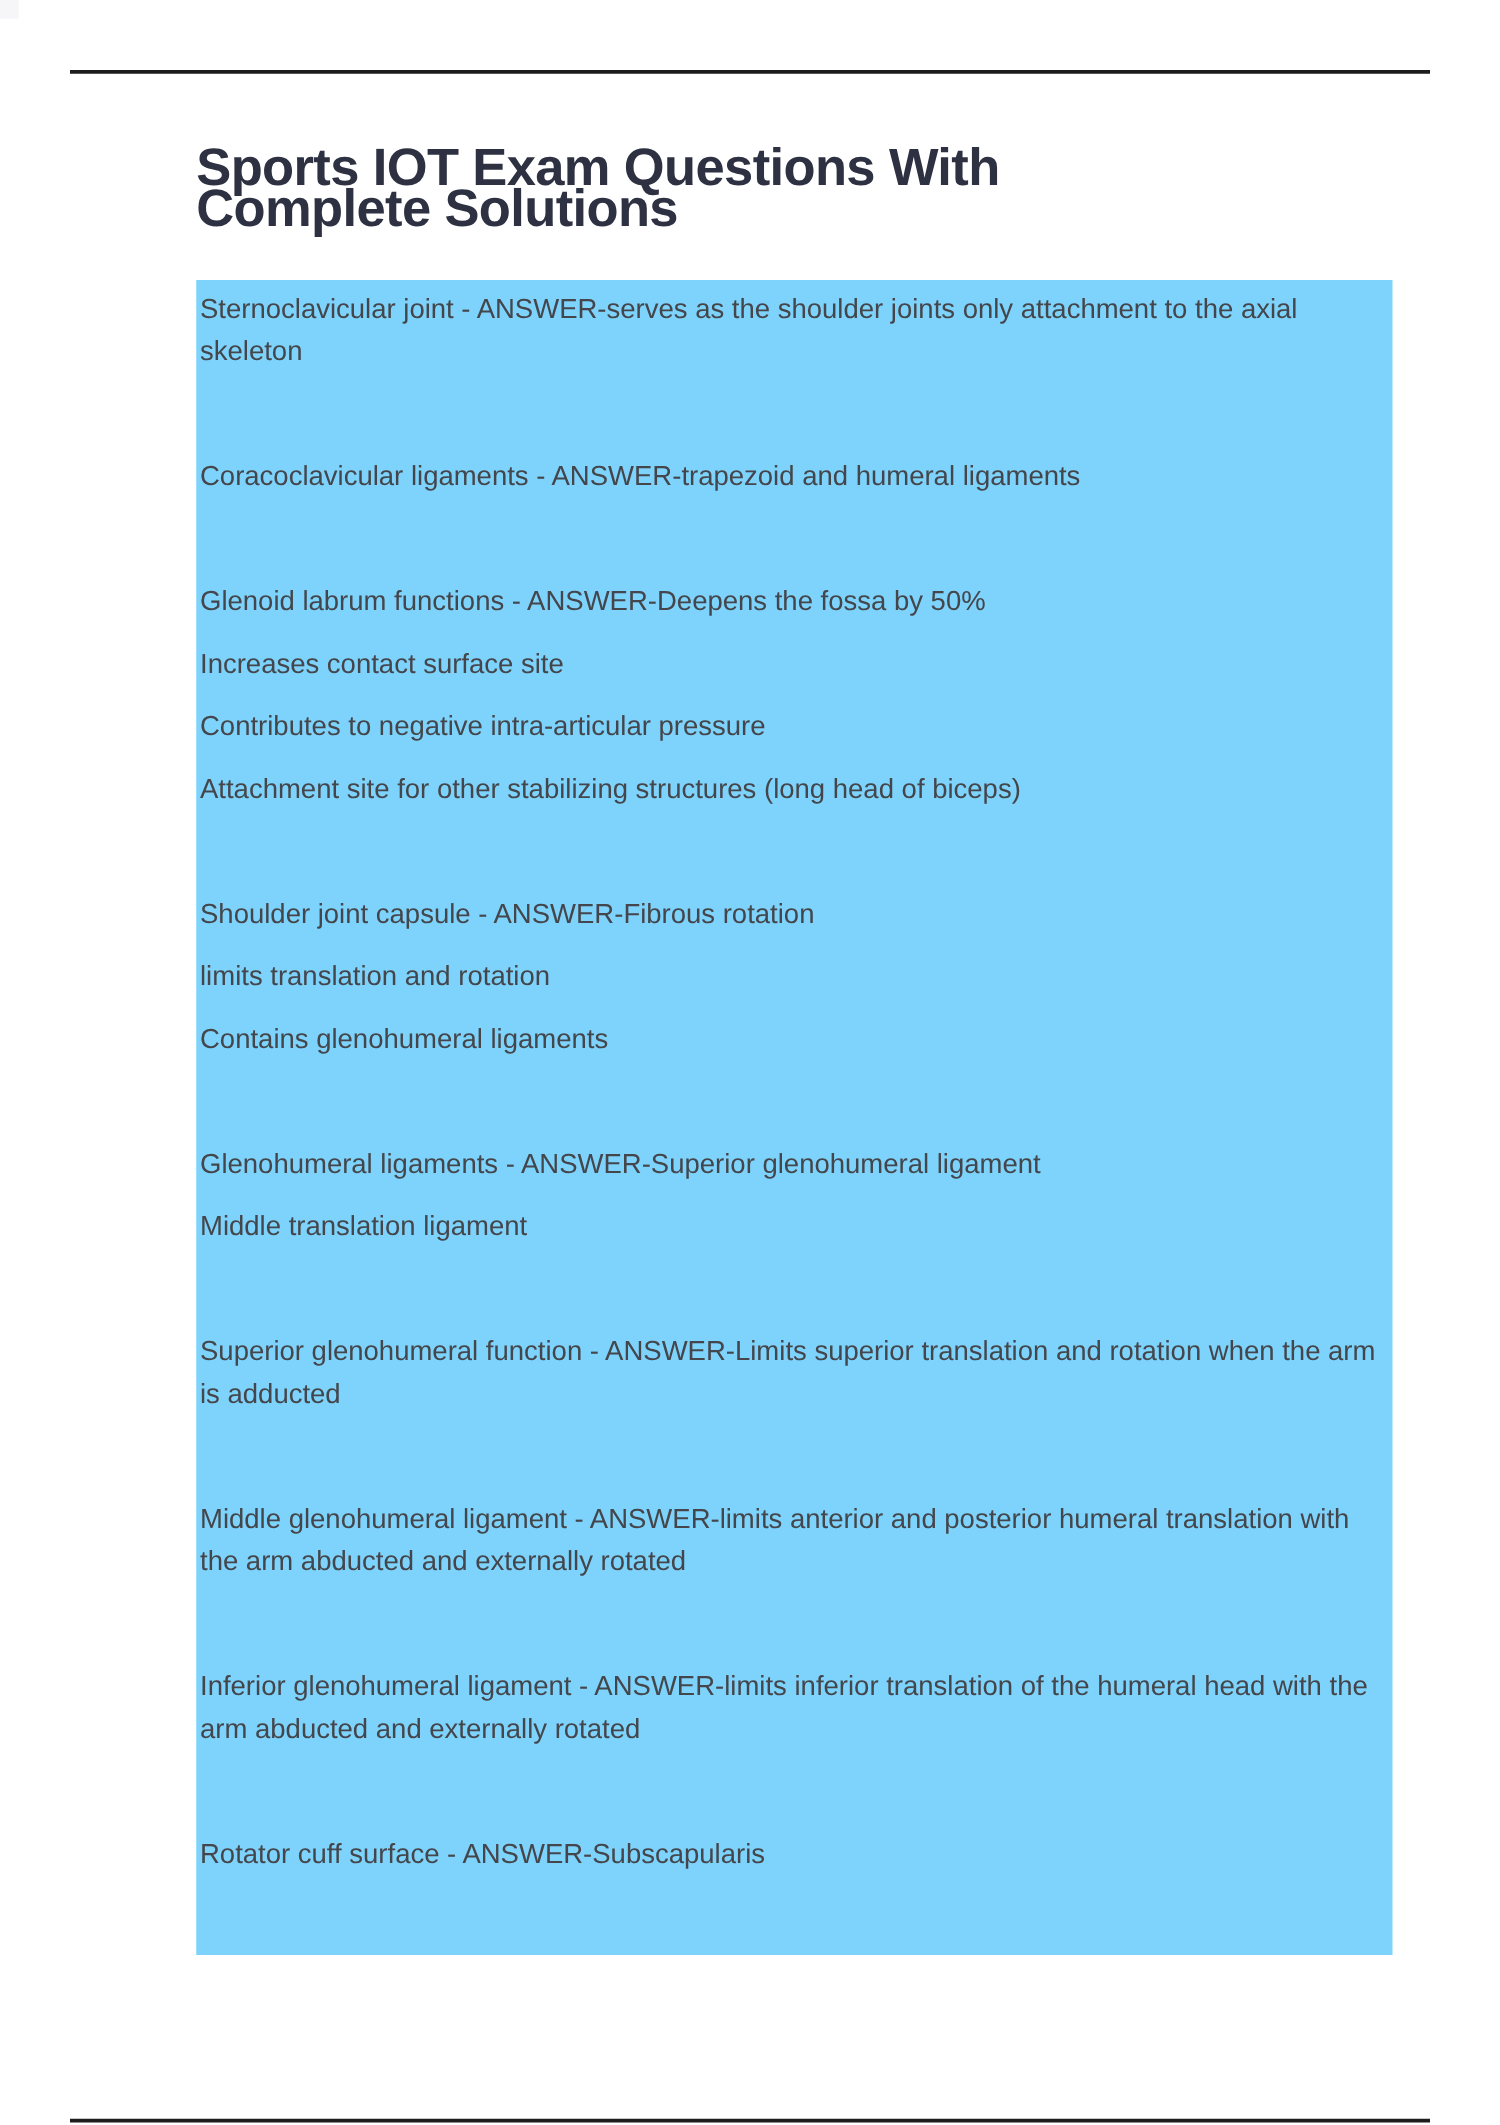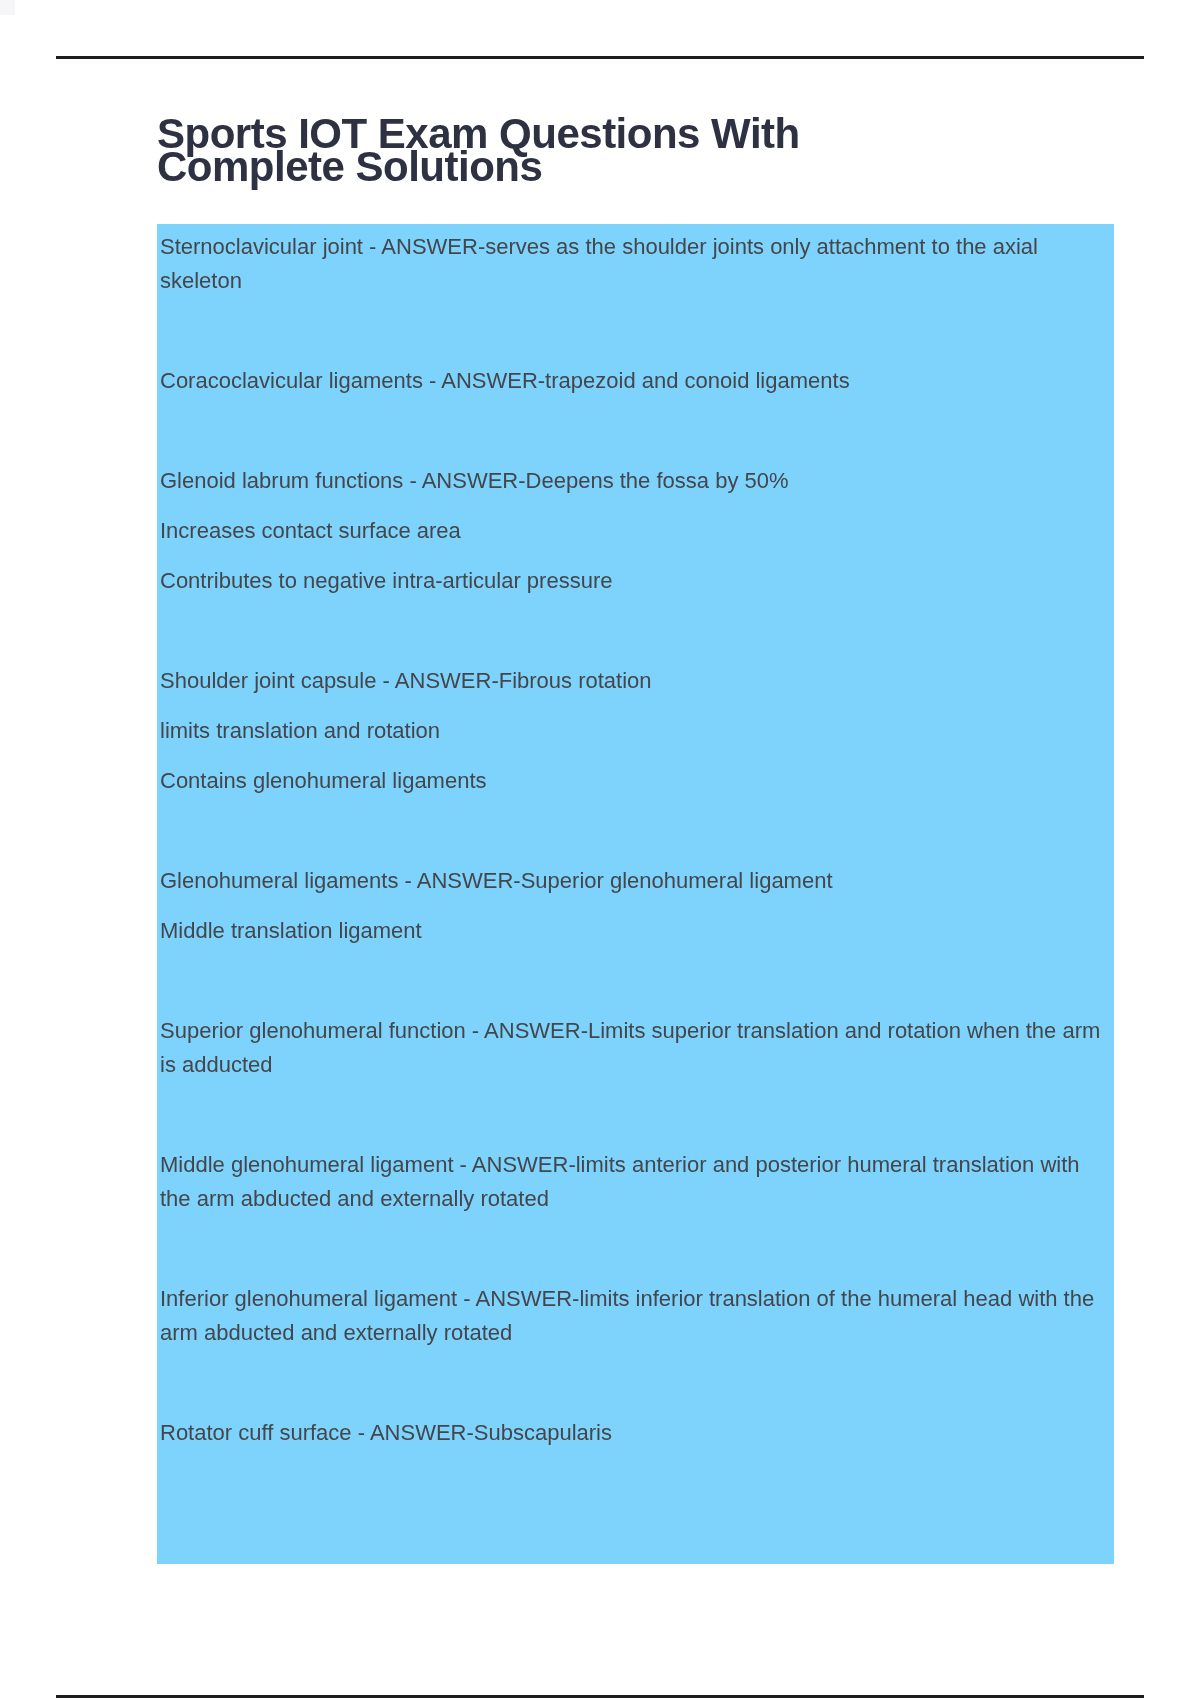--- a/index.html
+++ b/index.html
@@ -70,26 +70,27 @@
   <div class="corner-mark"></div>
   <div class="rule rule-top"></div>
 
   <h1 class="doc-title">Sports IOT Exam Questions With Complete Solutions</h1>
 
   <div class="content-panel" id="content-panel">
       <div class="qa-group">
         <p>Sternoclavicular joint - ANSWER-serves as the shoulder joints only attachment to the axial skeleton</p>
       </div>
       <div class="qa-group">
-        <p>Coracoclavicular ligaments - ANSWER-trapezoid and conoid ligaments</p>
+        <p>Coracoclavicular ligaments - ANSWER-trapezoid and humeral ligaments</p>
       </div>
       <div class="qa-group">
         <p>Glenoid labrum functions - ANSWER-Deepens the fossa by 50%</p>
-        <p>Increases contact surface area</p>
+        <p>Increases contact surface site</p>
         <p>Contributes to negative intra-articular pressure</p>
+        <p>Attachment site for other stabilizing structures (long head of biceps)</p>
       </div>
       <div class="qa-group">
         <p>Shoulder joint capsule - ANSWER-Fibrous rotation</p>
         <p>limits translation and rotation</p>
         <p>Contains glenohumeral ligaments</p>
       </div>
       <div class="qa-group">
         <p>Glenohumeral ligaments - ANSWER-Superior glenohumeral ligament</p>
         <p>Middle translation ligament</p>
       </div>

